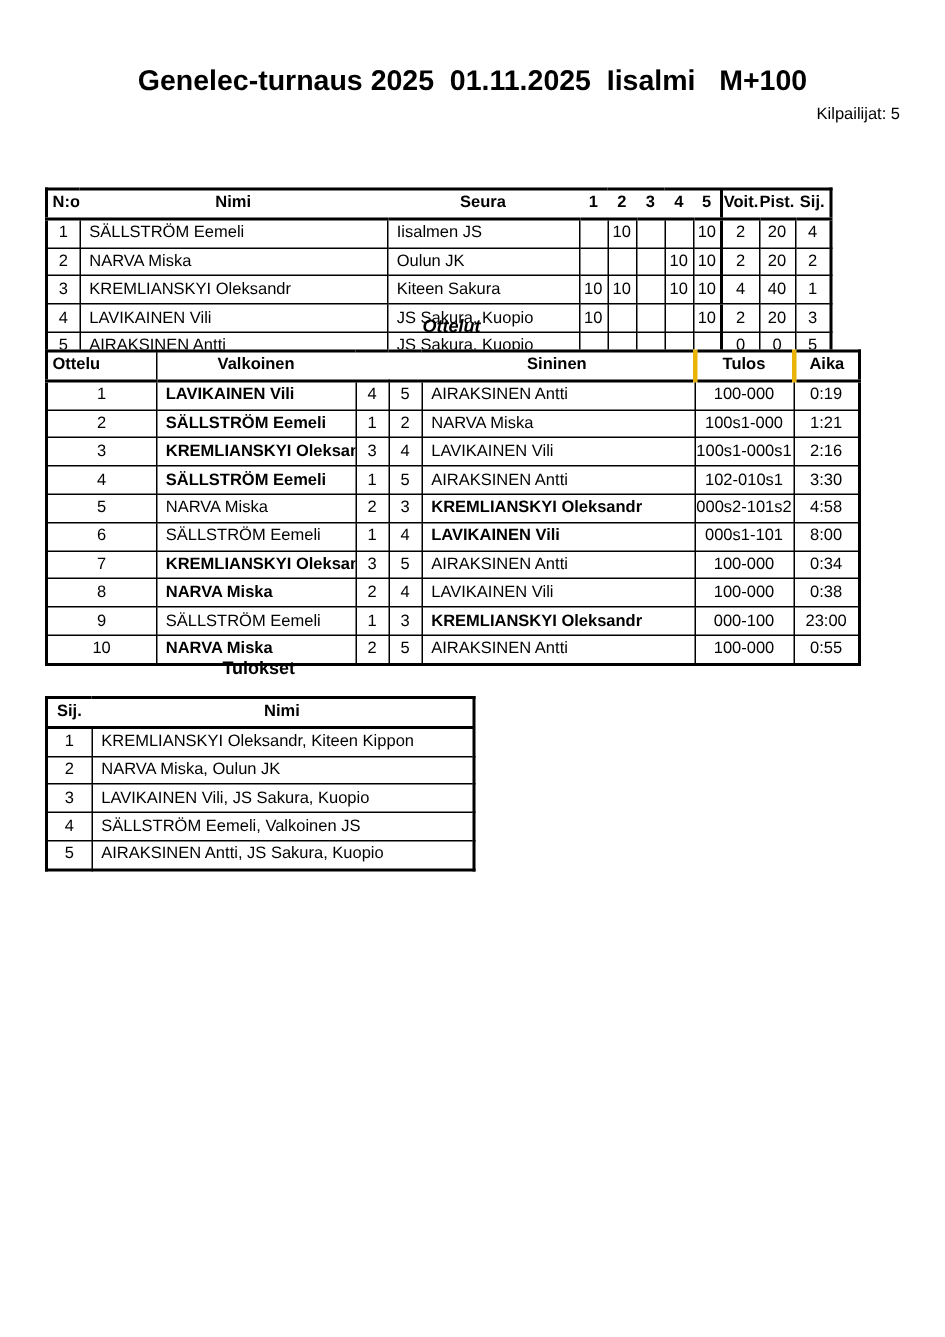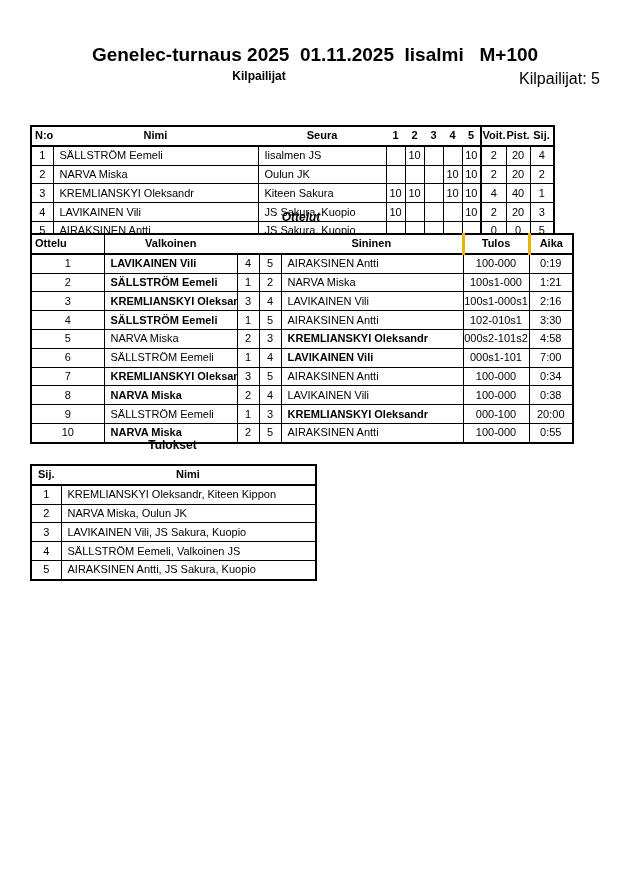--- a/index.html
+++ b/index.html
@@ -7,21 +7,21 @@
     position:relative; width:630px; height:891px; margin:0 auto;
     background:#ffffff; overflow:hidden;
     font-family:"Liberation Sans", sans-serif; color:#000;
   }
   .title {
     position:absolute; top:44px; left:0; width:630px;
     text-align:center; font-size:19px; font-weight:bold; white-space:pre;
   }
   .sec-heading { position:absolute; font-size:12px; font-weight:bold; text-align:center; }
   .kilpailijat-heading { top:69px; left:0; width:518px; }
-  .count-label { position:absolute; top:70px; right:30px; font-size:16px; }
+  .count-label { position:absolute; top:70px; right:30px; font-size:11px; }
   .ottelut-heading  { top:210px; left:30px; width:542px;font-style:italic; }
   .tulokset-heading { top:438px; left:30px; width:285px; }
 
   table { position:absolute; border-collapse:collapse; table-layout:fixed; background:#fff; }
   table, td { border:1px solid #000; }
   table { border-width:2px; }
   td, th { height:17.8px; padding:0; font-size:11px; line-height:1; overflow:hidden; white-space:nowrap; }
   th { border:none; border-bottom:2px solid #000; font-weight:bold; }
   .c { text-align:center; }
   .l { text-align:left; padding-left:6px; }
@@ -35,21 +35,20 @@
   #matches     { left:30px; top:233px; width:542px; }
   #results     { left:30px; top:464px; width:285px; }
 </style>
 </head>
 <body>
 
 <div class="page">
 
   <div class="title">Genelec-turnaus 2025  01.11.2025  Iisalmi   M+100</div>
 
-  <div class="sec-heading kilpailijat-heading">Kilpailijat</div>
   <div class="count-label">Kilpailijat: 5</div>
 
   <table id="competitors">
     <colgroup>
       <col style="width:22px">
         <col style="width:205px">
         <col style="width:128px">
       <col style="width:19px">
         <col style="width:19px">
         <col style="width:19px">
@@ -211,21 +210,21 @@
           <td class="c">000s2-101s2</td>
           <td class="c">4:58</td>
         </tr>
         <tr>
           <td class="c">6</td>
           <td class="l">SÄLLSTRÖM Eemeli</td>
           <td class="c">1</td>
           <td class="c">4</td>
           <td class="l b">LAVIKAINEN Vili</td>
           <td class="c">000s1-101</td>
-          <td class="c">7:00</td>
+          <td class="c">8:00</td>
         </tr>
         <tr>
           <td class="c">7</td>
           <td class="l b">KREMLIANSKYI Oleksandr</td>
           <td class="c">3</td>
           <td class="c">5</td>
           <td class="l">AIRAKSINEN Antti</td>
           <td class="c">100-000</td>
           <td class="c">0:34</td>
         </tr>
@@ -238,21 +237,21 @@
           <td class="c">100-000</td>
           <td class="c">0:38</td>
         </tr>
         <tr>
           <td class="c">9</td>
           <td class="l">SÄLLSTRÖM Eemeli</td>
           <td class="c">1</td>
           <td class="c">3</td>
           <td class="l b">KREMLIANSKYI Oleksandr</td>
           <td class="c">000-100</td>
-          <td class="c">20:00</td>
+          <td class="c">23:00</td>
         </tr>
         <tr>
           <td class="c">10</td>
           <td class="l b">NARVA Miska</td>
           <td class="c">2</td>
           <td class="c">5</td>
           <td class="l">AIRAKSINEN Antti</td>
           <td class="c">100-000</td>
           <td class="c">0:55</td>
         </tr>

